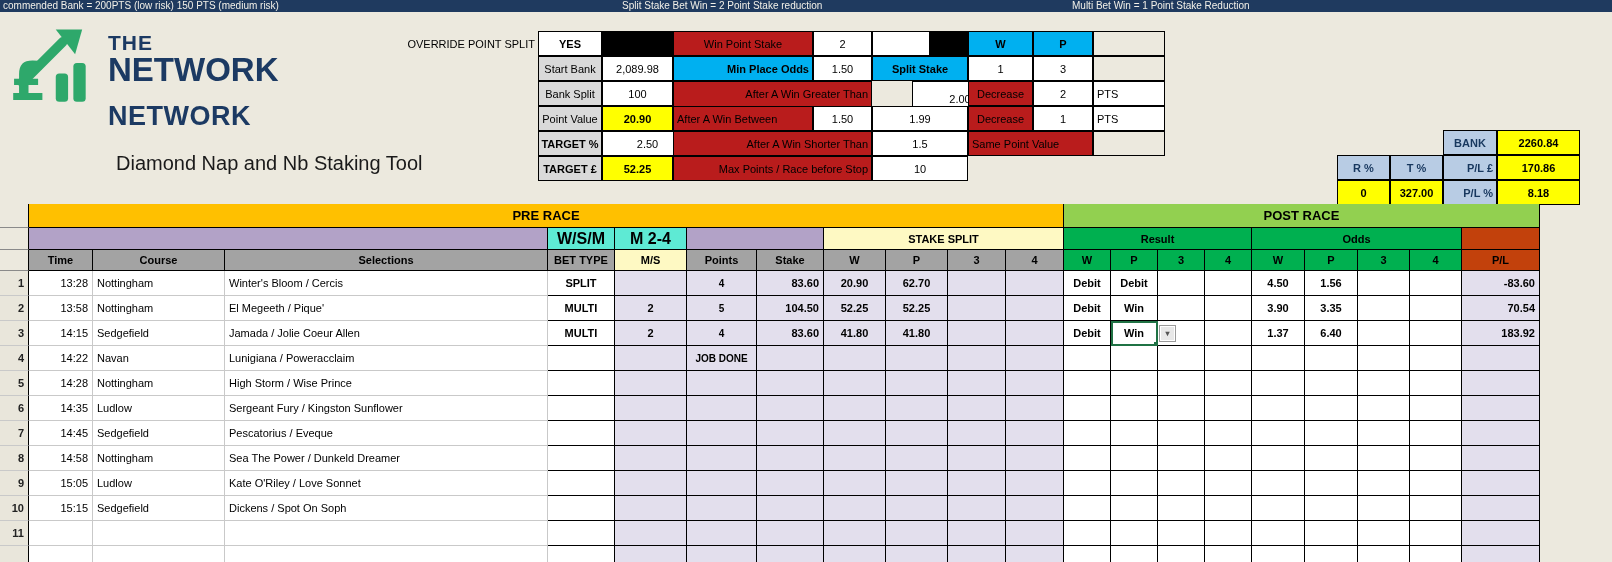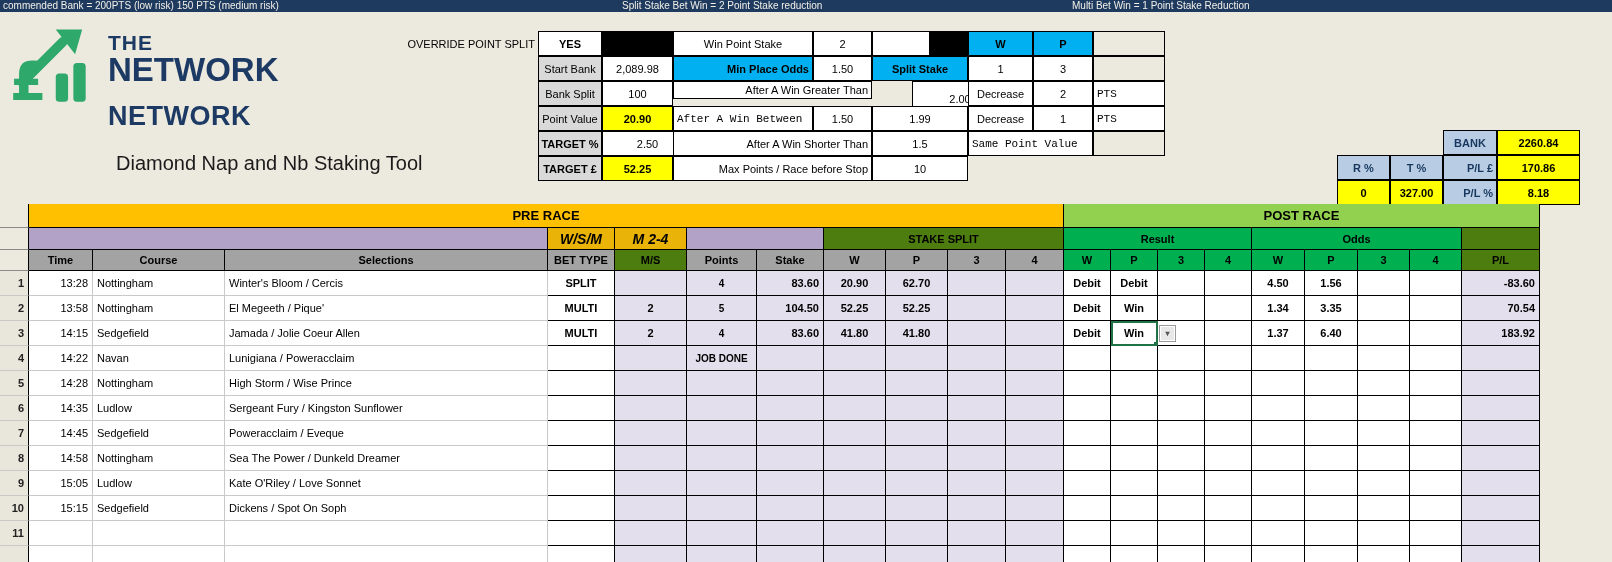--- a/index.html
+++ b/index.html
@@ -14,47 +14,47 @@
   
   .logo { position:absolute; left:10px; top:24px; display:flex; gap:10px; }
   .logo-text { color:#1C3A63; font-weight:bold; line-height:1.02; padding-top:8px; }
   .logo-text .l1 { font-size:21px; letter-spacing:1px; }
   .logo-text .l2 { font-size:33px; }
   .logo-text .l3 { font-size:27px; letter-spacing:.5px;margin-top:16px; }
   .page-title { position:absolute; left:116px; top:152px; font-size:20px; color:#1a1a1a; }
   
   .sc { position:absolute; border:1px solid #000; font-size:11px; display:flex; align-items:center; justify-content:center; padding:0 3px; white-space:nowrap; overflow:hidden; background:#fff; }
   .sc.lab { background:#D9D9D9; }
-  .sc.lav { background:#ffffff; }
+  .sc.lav { background:#b91c1c; }
   .sc.cyan { background:#00B0F0; font-weight:bold; }
   .sc.yel { background:#FFFF00; font-weight:bold; }
   .sc.blk { background:#000; }
   .sc.bg { background:transparent; }
   .sc.bold { font-weight:bold; }
   .sc.r { justify-content:flex-end; }
-  .sc.l { justify-content:flex-start;font-family:Liberation Mono, monospace; }
+  .sc.l { justify-content:flex-start; }
   .freelab { position:absolute; font-size:11px; display:flex; align-items:center; justify-content:flex-end; white-space:nowrap; }
   .sum-lab { background:#B8CCE4; color:#17375E; font-weight:bold; }
   
   .race-table { position:absolute; left:0; top:204px; width:1540px; }
   .grow { display:grid; }
   .band1 { grid-template-columns:29px 1035px 476px; height:24px; }
   .band2 { grid-template-columns:29px 519px 67px 72px 137px 240px 188px 210px 78px; height:22px; }
   .hdr, .trow { grid-template-columns:29px 64px 132px 323px 67px 72px 70px 67px 62px 62px 58px 58px 47px 47px 47px 47px 53px 53px 52px 52px 78px; }
   .hdr { height:21px; }
   .trow { height:25px; }
   .bc { border-right:1px solid #000; border-bottom:1px solid #000; display:flex; align-items:center; justify-content:center; font-weight:bold; overflow:hidden; white-space:nowrap; }
   .corner { background:#ECE9DE; border-right:1px solid #000; border-bottom:1px solid #8a8a8a; }
   .orange { background:#FFC000; font-size:13px; }
   .ltgreen { background:#92D050; font-size:13px; }
   .purple { background:#B2A2C7; }
-  .yelh { background:#eab308; font-size:14px;font-style:italic; }
-  .gryh { background:#4d7c0f; font-size:11px; }
+  .yelh { background:#5eead4; font-size:16px; }
+  .gryh { background:#fef9c3; font-size:11px; }
   .grn { background:#00B050; font-size:11px; }
-  .dgry { background:#4d7c0f; font-size:11px; }
+  .dgry { background:#c2410c; font-size:11px; }
   .blu { background:#a3a3a3; font-size:11px; }
   .hdr .bc { font-size:11px; }
   
   .td { display:flex; align-items:center; font-size:11px; padding:0 4px; overflow:hidden; white-space:nowrap; background:#fff; border-right:1px solid #C9C9C9; border-bottom:1px solid #C9C9C9; }
   .c-num { background:#E9E6DB; justify-content:flex-end; font-weight:bold; color:#222; border-right:1px solid #000; }
   .c-time { justify-content:flex-end; }
   .c-bt,.c-res,.c-odds { border-right:1px solid #000; border-bottom:1px solid #000; justify-content:center; }
   .c-bt { font-weight:bold; }
   .c-res { font-weight:bold; position:relative; padding:0 1px; }
   .c-odds { font-weight:600; }
@@ -109,21 +109,21 @@
 <div class="sc" style="left:602px;top:56px;width:71px;height:25px">2,089.98</div>
 <div class="sc cyan r" style="left:673px;top:56px;width:140px;height:25px">Min Place Odds</div>
 <div class="sc" style="left:813px;top:56px;width:59px;height:25px">1.50</div>
 <div class="sc cyan" style="left:872px;top:56px;width:96px;height:25px">Split Stake</div>
 <div class="sc" style="left:968px;top:56px;width:65px;height:25px">1</div>
 <div class="sc" style="left:1033px;top:56px;width:60px;height:25px">3</div>
 <div class="sc bg" style="left:1093px;top:56px;width:72px;height:25px"></div>
 
 <div class="sc lab" style="left:538px;top:81px;width:64px;height:25px">Bank Split</div>
 <div class="sc" style="left:602px;top:81px;width:71px;height:25px">100</div>
-<div class="sc lav r" style="left:673px;top:81px;width:199px;height:18px">After A Win Greater Than</div>
+<div class="sc lav r" style="left:673px;top:81px;width:199px;height:26px">After A Win Greater Than</div>
 <div class="sc" style="left:912px;top:81px;width:96px;height:36px">2.00</div>
 <div class="sc lav" style="left:968px;top:81px;width:65px;height:25px">Decrease</div>
 <div class="sc" style="left:1033px;top:81px;width:60px;height:25px">2</div>
 <div class="sc l" style="left:1093px;top:81px;width:72px;height:25px">PTS</div>
 
 <div class="sc lab" style="left:538px;top:106px;width:64px;height:25px">Point Value</div>
 <div class="sc yel" style="left:602px;top:106px;width:71px;height:25px">20.90</div>
 <div class="sc lav l" style="left:673px;top:106px;width:140px;height:25px">After A Win Between</div>
 <div class="sc" style="left:813px;top:106px;width:59px;height:25px">1.50</div>
 <div class="sc" style="left:872px;top:106px;width:96px;height:25px">1.99</div>
@@ -229,21 +229,21 @@
     <div class="td c-pts">5</div>
     <div class="td c-stk">104.50</div>
     <div class="td c-ss">52.25</div>
     <div class="td c-ss">52.25</div>
     <div class="td c-ss"></div>
     <div class="td c-ss"></div>
     <div class="td c-res">Debit</div>
     <div class="td c-res">Win</div>
     <div class="td c-res"></div>
     <div class="td c-res"></div>
-    <div class="td c-odds">1.34</div>
+    <div class="td c-odds">3.90</div>
     <div class="td c-odds">3.35</div>
     <div class="td c-odds"></div>
     <div class="td c-odds"></div>
     <div class="td c-pl">70.54</div>
   </div>
 
   <div class="grow trow">
     <div class="td c-num">3</div>
     <div class="td c-time">14:15</div>
     <div class="td">Sedgefield</div>
@@ -338,21 +338,21 @@
     <div class="td c-odds"></div>
     <div class="td c-odds"></div>
     <div class="td c-odds"></div>
     <div class="td c-pl"></div>
   </div>
 
   <div class="grow trow">
     <div class="td c-num">7</div>
     <div class="td c-time">14:45</div>
     <div class="td">Sedgefield</div>
-    <div class="td">Poweracclaim / Eveque</div>
+    <div class="td">Pescatorius / Eveque</div>
     <div class="td c-bt"></div>
     <div class="td c-ms"></div>
     <div class="td c-pts"></div>
     <div class="td c-stk"></div>
     <div class="td c-ss"></div>
     <div class="td c-ss"></div>
     <div class="td c-ss"></div>
     <div class="td c-ss"></div>
     <div class="td c-res"></div>
     <div class="td c-res"></div>

